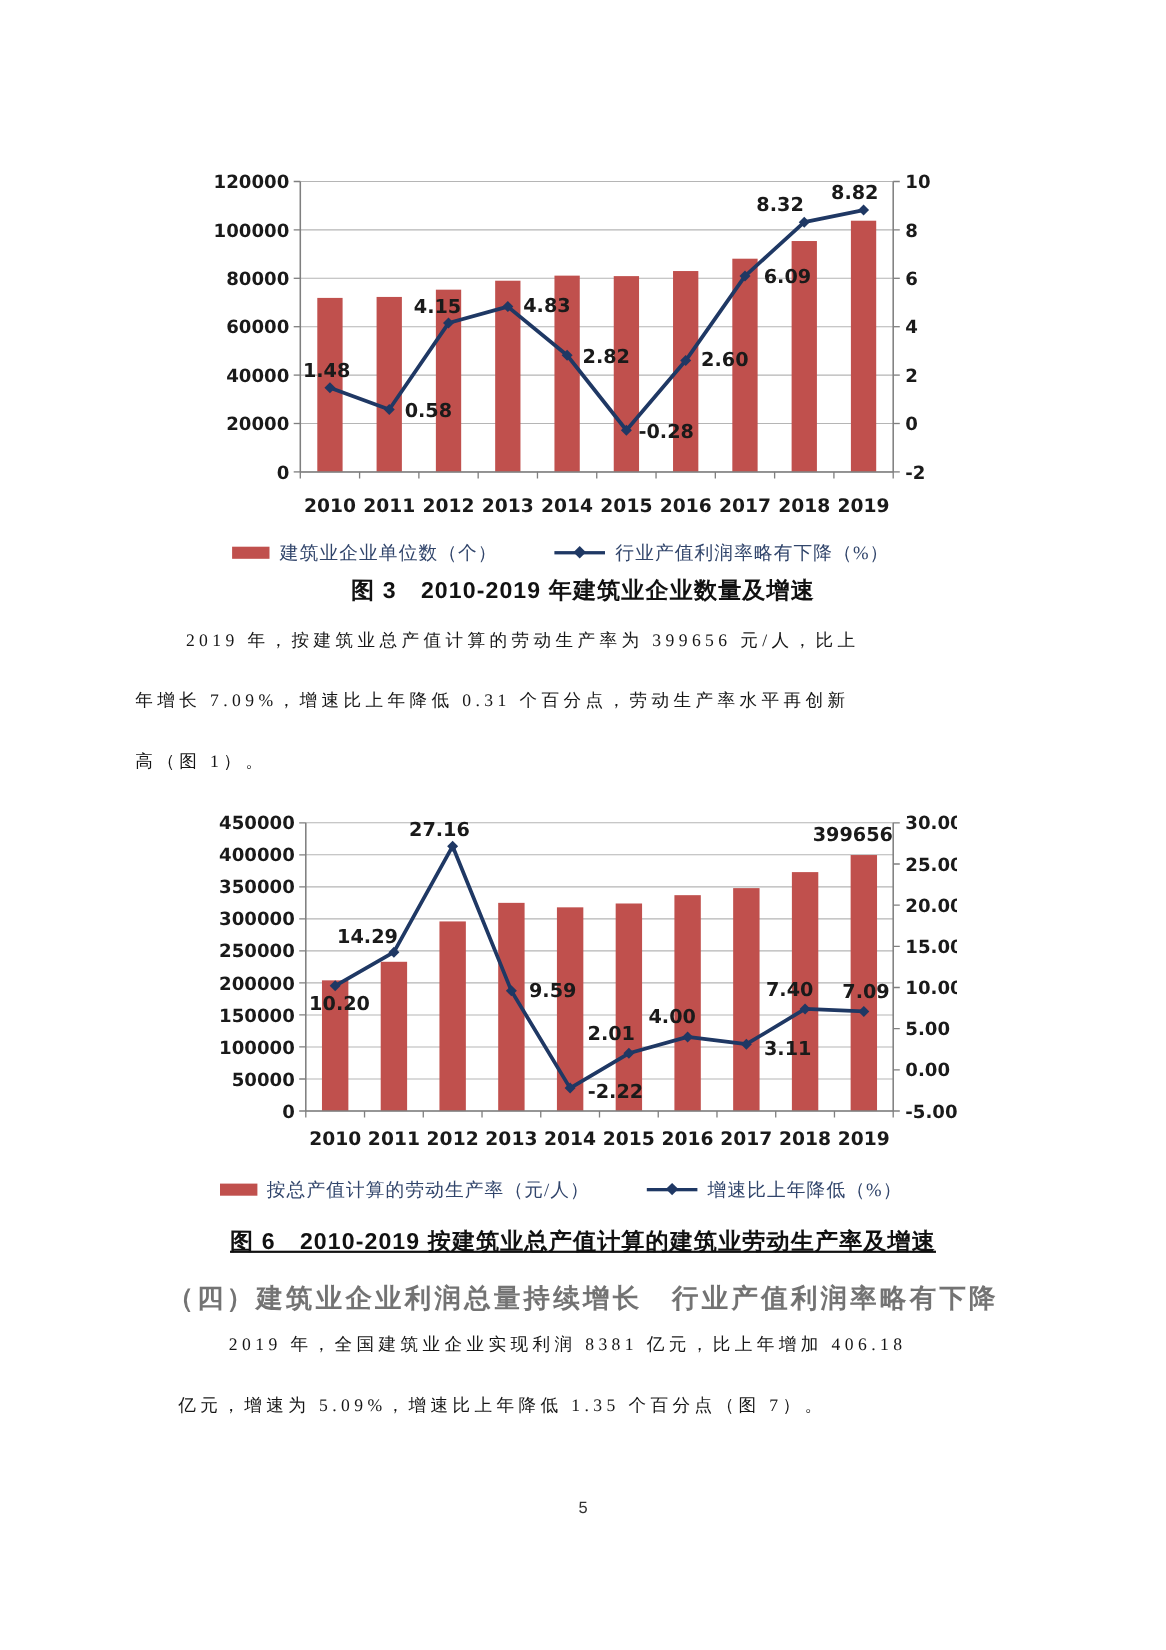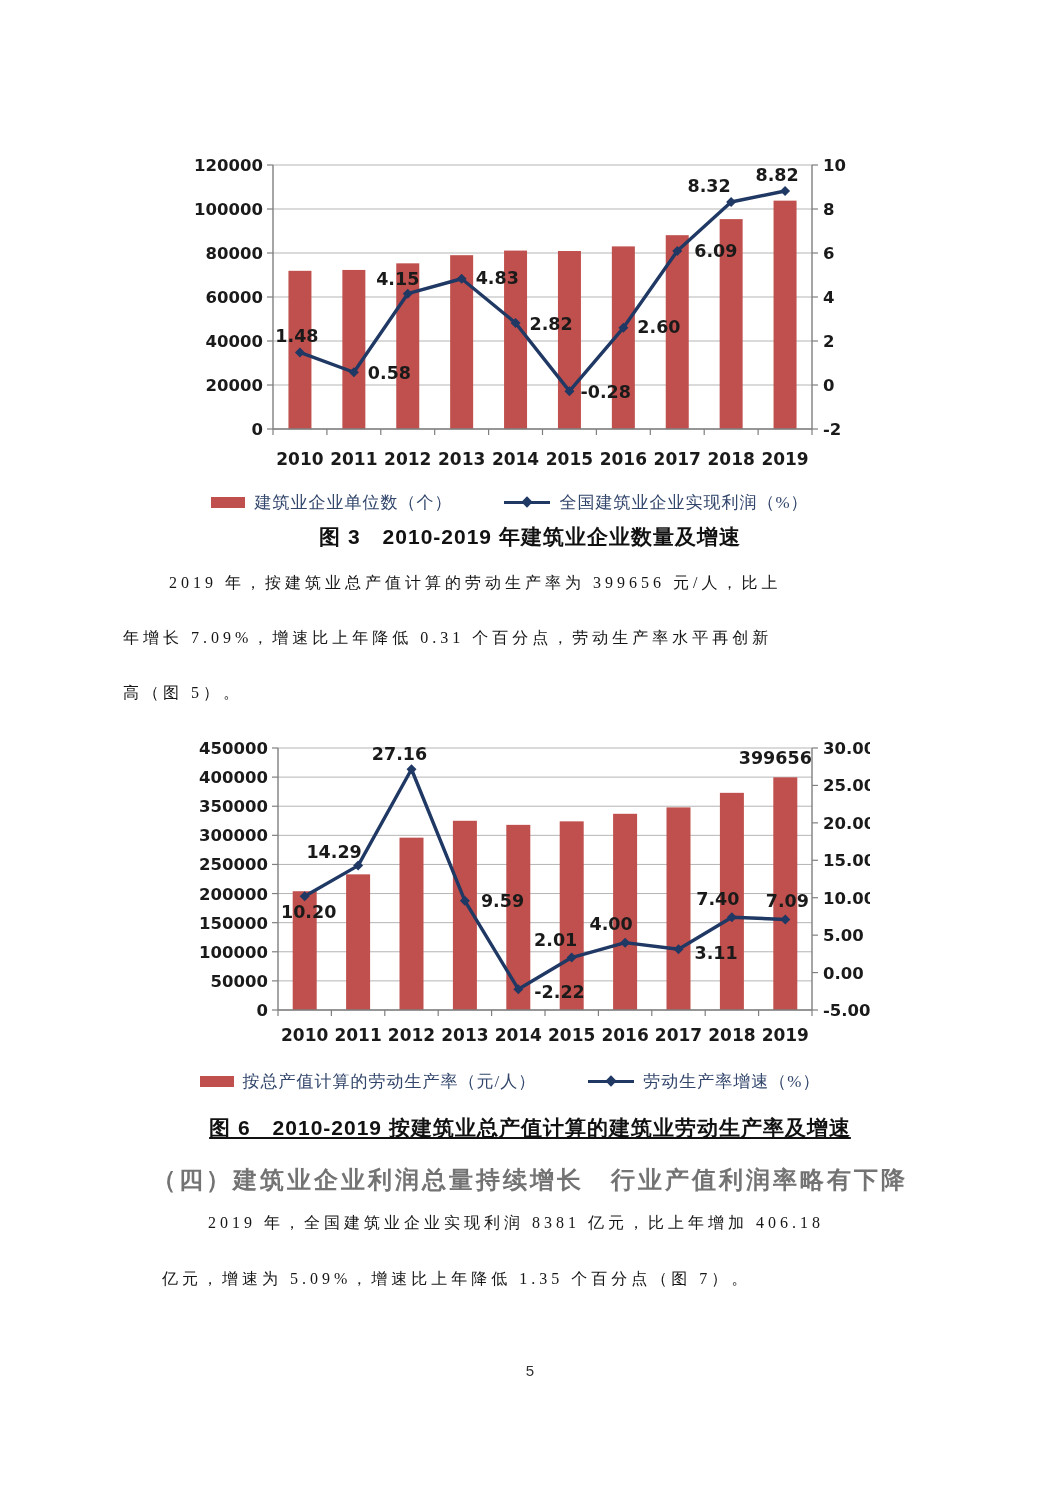--- a/index.html
+++ b/index.html
@@ -160,30 +160,30 @@
       </g>
     </svg>
 
   <div class="legend" id="legend5">
     <div class="legend-item">
       <span class="swatch-bar"></span>
       <span>建筑业企业单位数（个）</span>
     </div>
     <div class="legend-item">
       <span class="line-swatch"></span>
-      <span>全国建筑业企业实现利润（%）</span>
+      <span>行业产值利润率略有下降（%）</span>
     </div>
   </div>
 
   <div class="caption" id="cap5">图 3　2010-2019 年建筑业企业数量及增速</div>
 
   <div class="para" id="p1">
     <div class="pline indent">2019 年，按建筑业总产值计算的劳动生产率为 399656 元/人，比上</div>
     <div class="pline">年增长 7.09%，增速比上年降低 0.31 个百分点，劳动生产率水平再创新</div>
-    <div class="pline">高（图 5）。</div>
+    <div class="pline">高（图 1）。</div>
   </div>
 
   <svg id="chart6" class="chart-svg" viewBox="0 0 720 335">
       <g>
         <line x1="128" y1="15" x2="662" y2="15" stroke="#b5b5b5" stroke-width="1"></line>
         <line x1="128" y1="44.111111111111114" x2="662" y2="44.111111111111114" stroke="#b5b5b5" stroke-width="1"></line>
         <line x1="128" y1="73.22222222222223" x2="662" y2="73.22222222222223" stroke="#b5b5b5" stroke-width="1"></line>
         <line x1="128" y1="102.33333333333333" x2="662" y2="102.33333333333333" stroke="#b5b5b5" stroke-width="1"></line>
         <line x1="128" y1="131.44444444444446" x2="662" y2="131.44444444444446" stroke="#b5b5b5" stroke-width="1"></line>
         <line x1="128" y1="160.55555555555554" x2="662" y2="160.55555555555554" stroke="#b5b5b5" stroke-width="1"></line>
@@ -304,21 +304,21 @@
       </g>
     </svg>
 
   <div class="legend" id="legend6">
     <div class="legend-item">
       <span class="swatch-bar"></span>
       <span>按总产值计算的劳动生产率（元/人）</span>
     </div>
     <div class="legend-item">
       <span class="line-swatch"></span>
-      <span>劳动生产率增速（%）</span>
+      <span>增速比上年降低（%）</span>
     </div>
   </div>
 
   <div class="caption" id="cap6">图 6　2010-2019 按建筑业总产值计算的建筑业劳动生产率及增速</div>
 
   <div class="heading">（四）建筑业企业利润总量持续增长　行业产值利润率略有下降</div>
 
   <div class="para" id="p2">
     <div class="pline indent">2019 年，全国建筑业企业实现利润 8381 亿元，比上年增加 406.18</div>
     <div class="pline">亿元，增速为 5.09%，增速比上年降低 1.35 个百分点（图 7）。</div>

